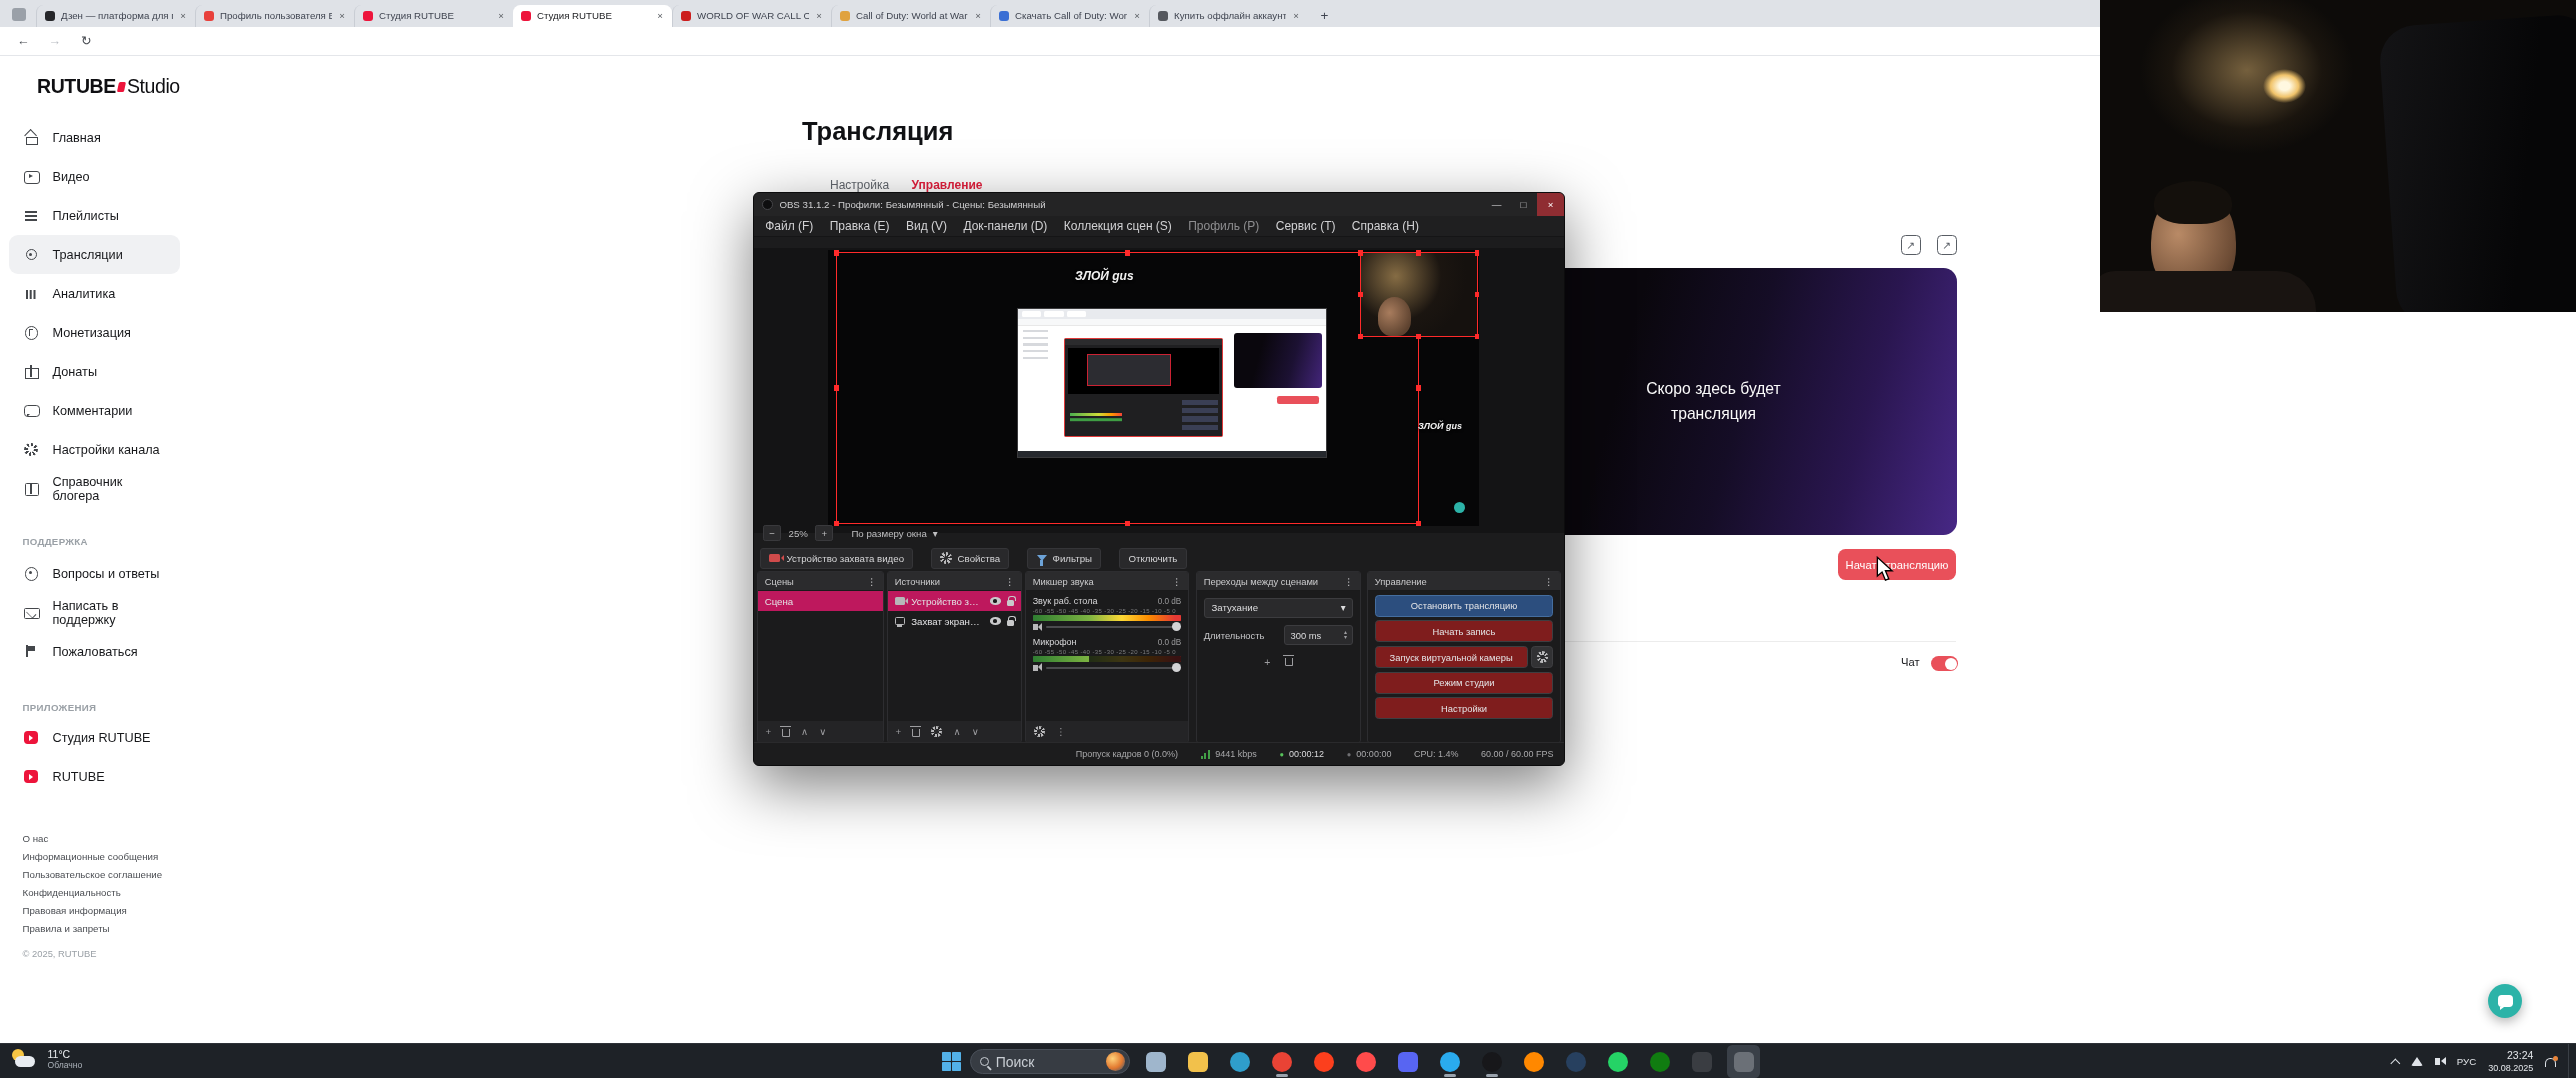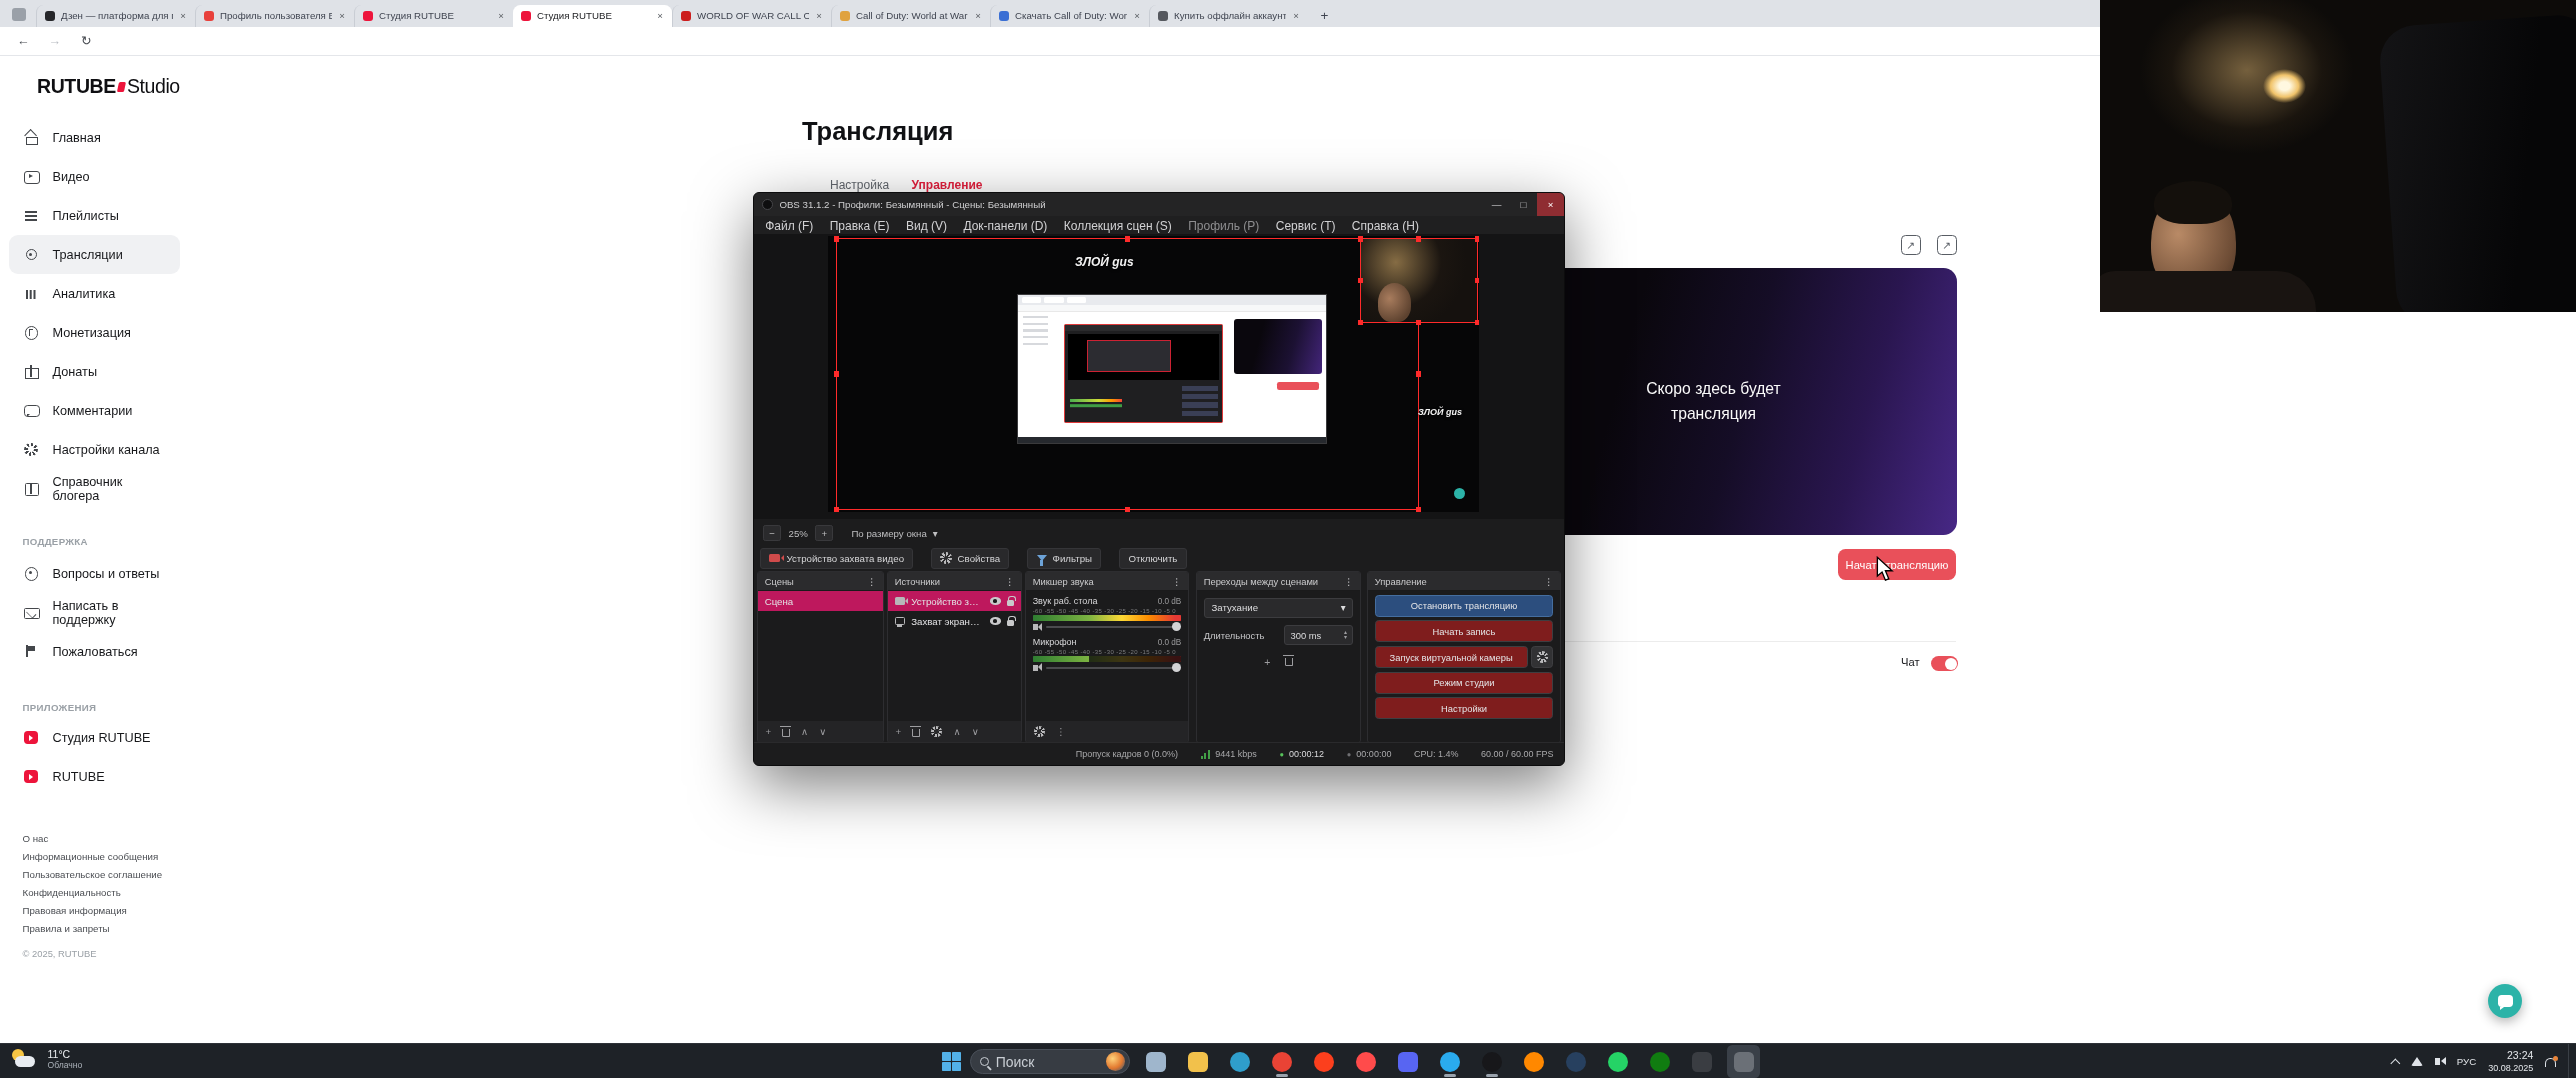--- a/index.html
+++ b/index.html
@@ -86,21 +86,21 @@
   .obs{left:753px;top:192px;width:812px;height:574px;background:#1c1c1d;border:0.7px solid #0c0c0d;border-radius:6px;box-shadow:0 19.5px 60px rgba(0,0,0,.5);overflow:hidden;z-index:20}
   .obs-title{position:absolute;left:0;top:0;right:0;height:22.5px;background:#242425;display:flex;align-items:center;gap:6.7px;padding-left:7.5px}
   .obs-logo{width:11.2px;height:11.2px;border-radius:50%;background:#0e0e0f;border:1.5px solid #47474a}
   .obs-title-t{font-size:9.7px;color:#cfcfd1}
   .winbtns{margin-left:auto;display:flex;height:22.5px}
   .wb{width:27px;display:flex;align-items:center;justify-content:center;color:#c9c9cb;font-size:9.7px}
   .wb.close{background:#8f2d32;color:#fff}
   .obs-menu{position:absolute;left:0;top:22.5px;right:0;height:21px;background:#1f1f20;display:flex;align-items:center;padding-left:3px;border-bottom:0.7px solid #151516}
   .mi{padding:0 8.2px;font-size:12px;color:#d2d2d4}
   .mi.dim{color:#8e8e90}
-  .obs-preview{position:absolute;left:0;top:41px;right:0;height:285px;background:#141415}
+  .obs-preview{position:absolute;left:0;top:55px;right:0;height:285px;background:#141415}
   .canvas{position:absolute;left:74px;top:2.2px;width:651px;height:276px;background:#060607;overflow:hidden}
   .selrect{position:absolute;border:0.7px solid #ff2a2a}
   .cap-border{left:8.2px;top:2.2px;width:583px;height:272px}
   .hd{position:absolute;width:5.2px;height:5.2px;background:#ff2a2a}
   .h-tl{left:-3px;top:-3px}.h-tm{left:calc(50% - 3px);top:-3px}.h-tr{right:-3px;top:-3px}
   .h-ml{left:-3px;top:calc(50% - 3px)}.h-mr{right:-3px;top:calc(50% - 3px)}
   .h-bl{left:-3px;bottom:-3px}.h-bm{left:calc(50% - 3px);bottom:-3px}.h-br{right:-3px;bottom:-3px}
   .cam-src{position:absolute;left:532px;top:2.2px;width:118px;height:85px;border:1.5px solid #ff2a2a;background:radial-gradient(circle at 30% 28%,rgba(226,183,112,.55),rgba(60,45,30,.15) 45%,transparent 70%),#15110e}
   .cam-src .face{position:absolute;left:16.5px;bottom:0;width:33px;height:39px;border-radius:50% 50% 40% 40%;background:radial-gradient(ellipse at 35% 40%,#a87c5d,#5d422f 75%)}
   .mini{position:absolute;left:190px;top:59px;width:308px;height:148px;background:#fff;outline:0.7px solid #3a3a3c}

